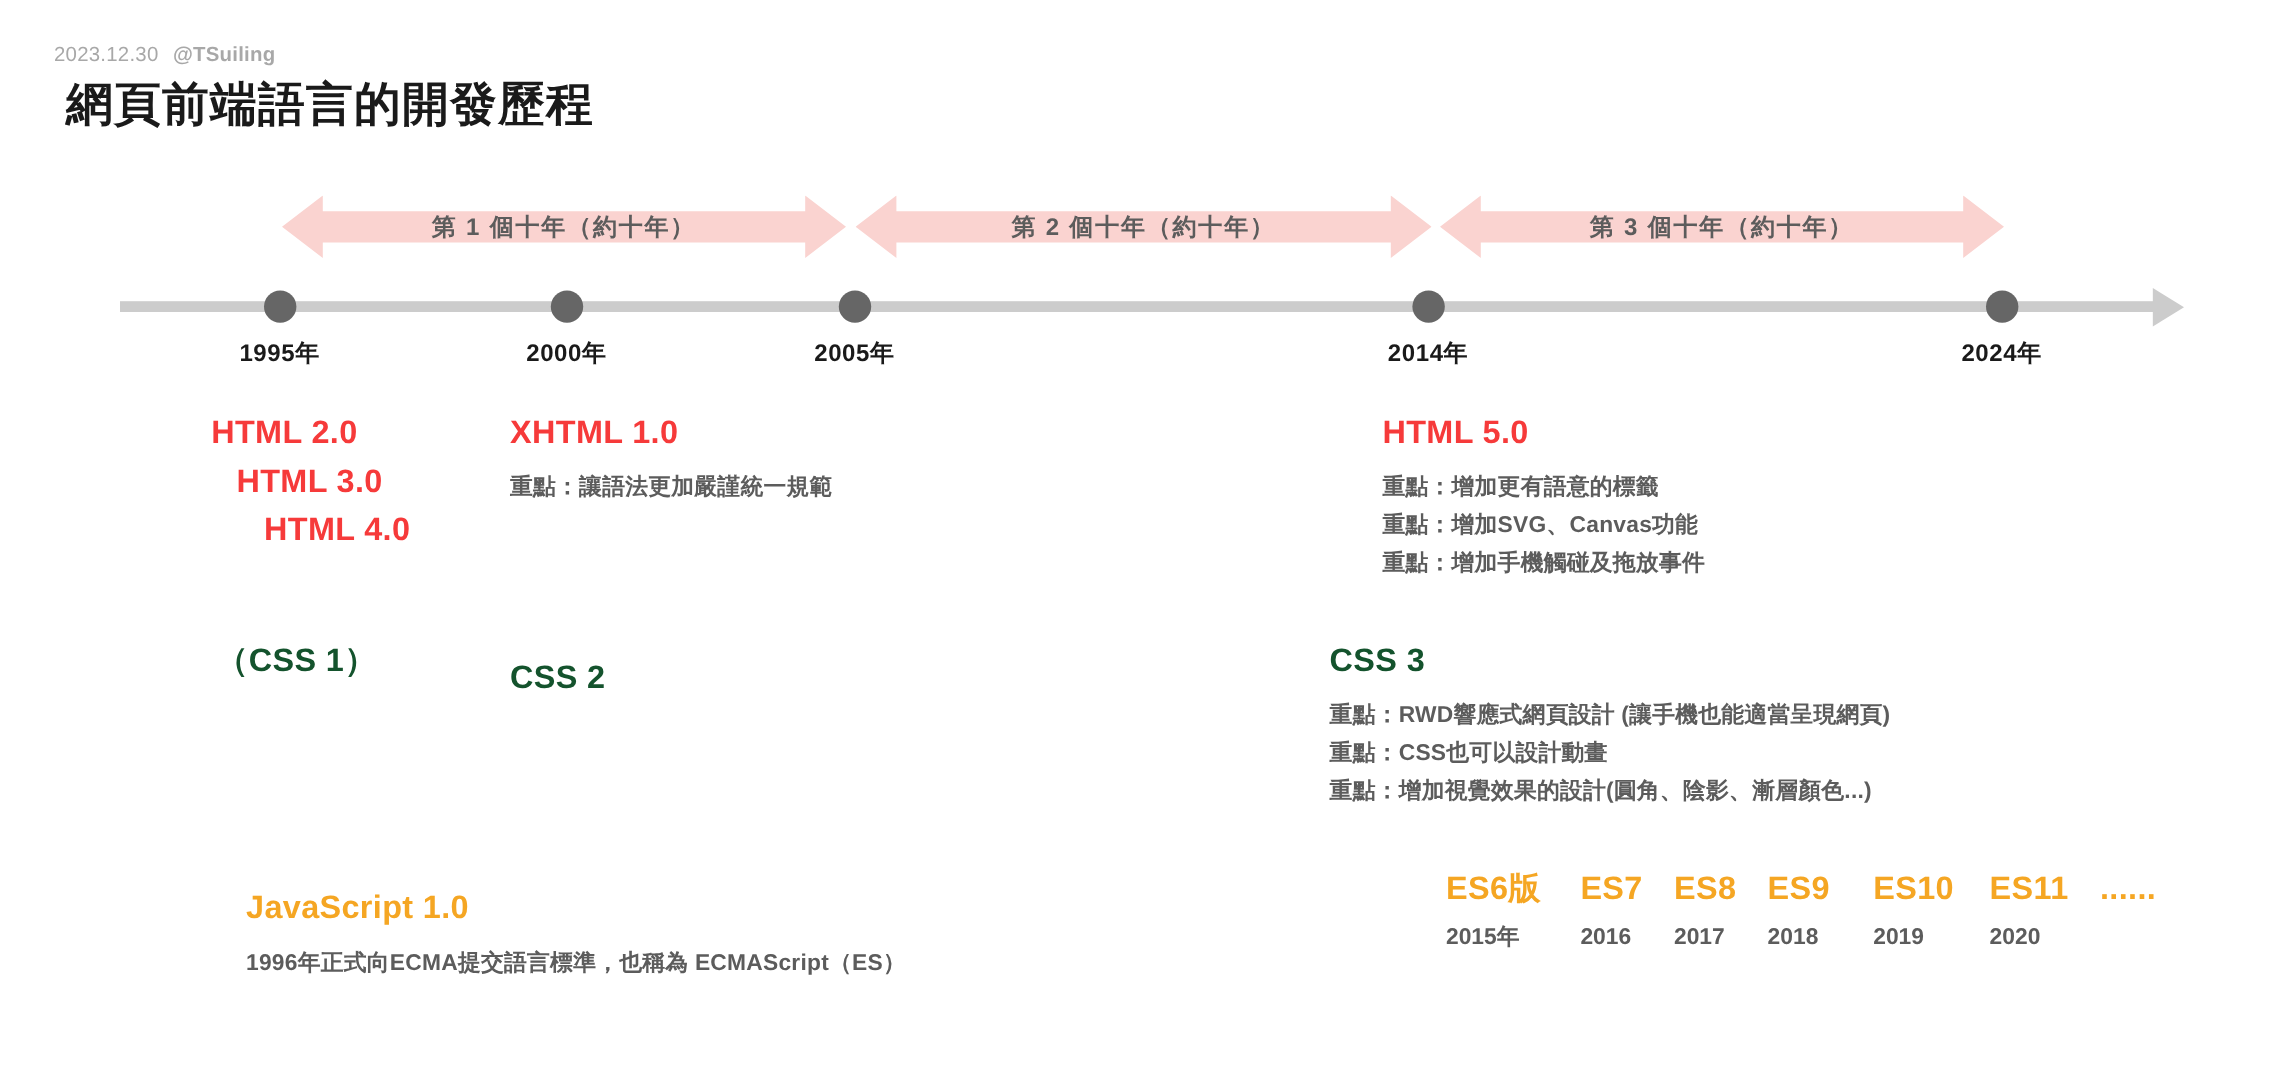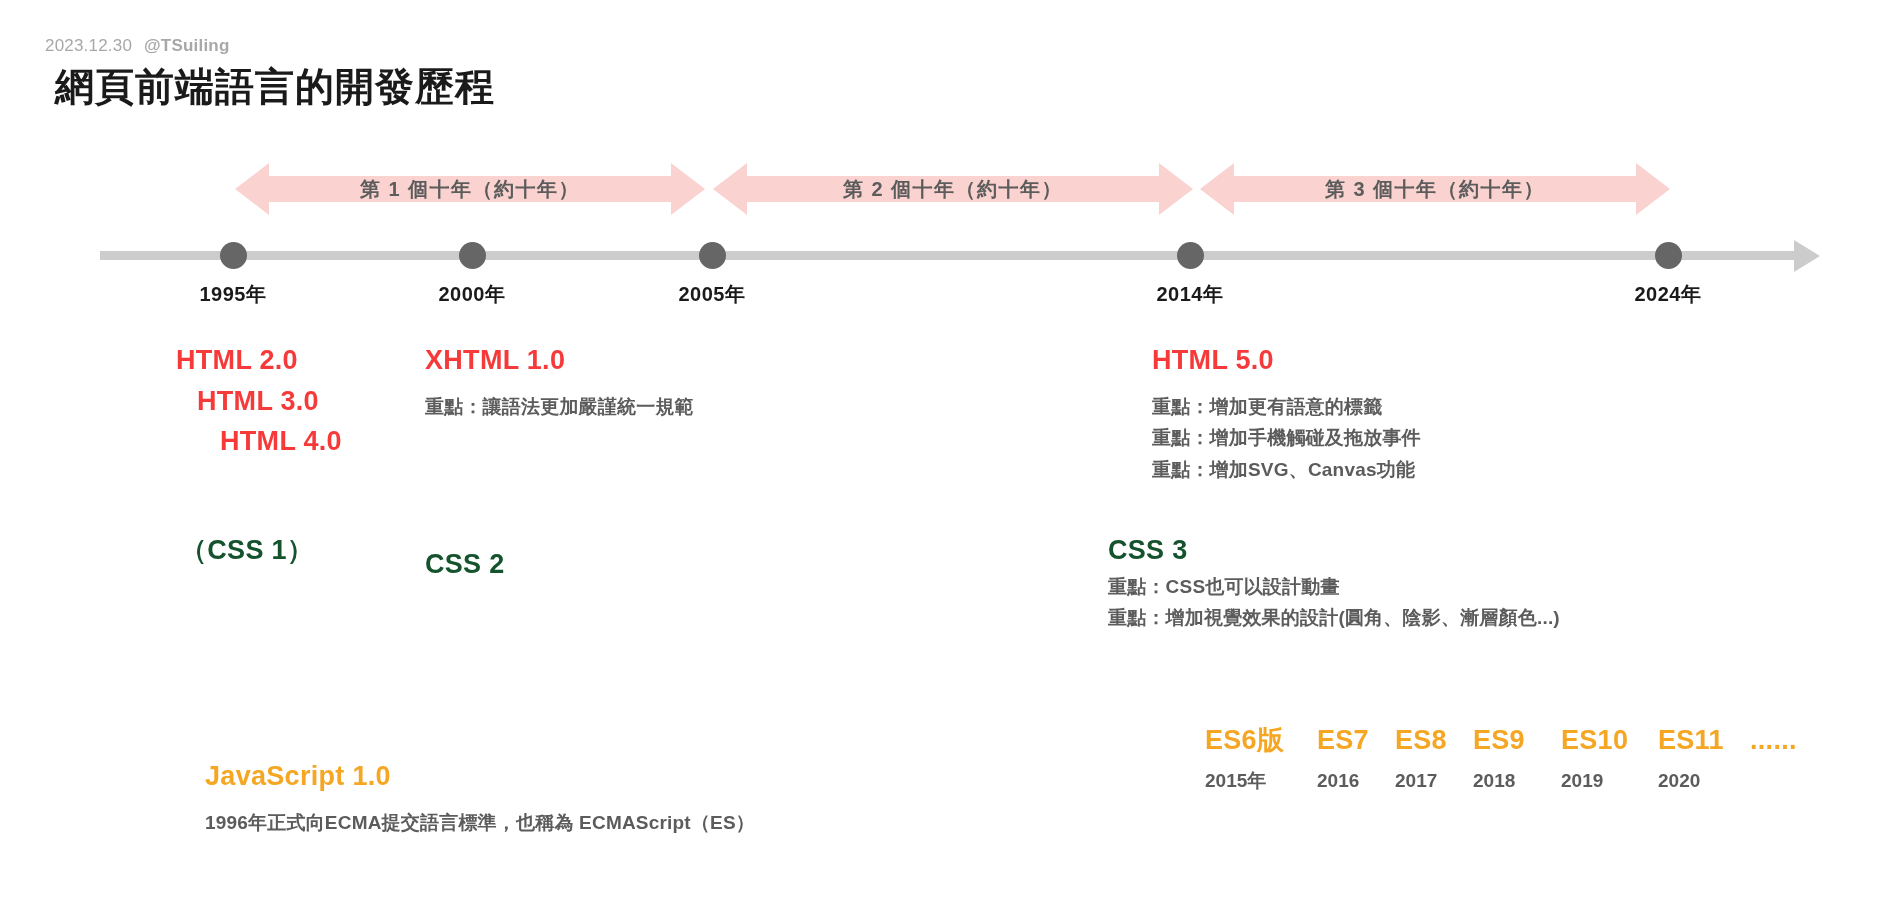--- a/index.html
+++ b/index.html
@@ -203,39 +203,40 @@
 </div>
 
 <div class="block" style="left:425px;top:340px;">
   <div class="tech-title html">XHTML 1.0</div>
   <div class="tech-note" style="margin-top:10px;">重點：讓語法更加嚴謹統一規範</div>
 </div>
 
 <div class="block" style="left:1152px;top:340px;">
   <div class="tech-title html">HTML 5.0</div>
   <div class="tech-note" style="margin-top:10px;">重點：增加更有語意的標籤</div>
+  <div class="tech-note">重點：增加SVG、Canvas功能</div>
   <div class="tech-note">重點：增加手機觸碰及拖放事件</div>
-  <div class="tech-note">重點：增加SVG、Canvas功能</div>
 </div>
 
 <div class="block" style="left:180px;top:530px;">
   <div class="tech-title css">（CSS 1）</div>
 </div>
 
 <div class="block" style="left:425px;top:544px;">
   <div class="tech-title css">CSS 2</div>
 </div>
 
 <div class="block" style="left:1108px;top:530px;">
   <div class="tech-title css">CSS 3</div>
+  <div class="tech-note" style="margin-top:10px;">重點：RWD響應式網頁設計 (讓手機也能適當呈現網頁)</div>
   <div class="tech-note">重點：CSS也可以設計動畫</div>
   <div class="tech-note">重點：增加視覺效果的設計(圓角、陰影、漸層顏色...)</div>
 </div>
 
-<div class="block" style="left:205px;top:756px;">
+<div class="block" style="left:205px;top:736px;">
   <div class="tech-title js">JavaScript 1.0</div>
   <div class="tech-note" style="margin-top:10px;">1996年正式向ECMA提交語言標準，也稱為 ECMAScript（ES）</div>
 </div>
 
 <div class="block" style="left:1205px;top:722px;">
   <div id="es-versions">
     <span class="es-name" style="width:112px;">ES6版</span>
     <span class="es-name" style="width:78px;">ES7</span>
     <span class="es-name" style="width:78px;">ES8</span>
     <span class="es-name" style="width:88px;">ES9</span>

